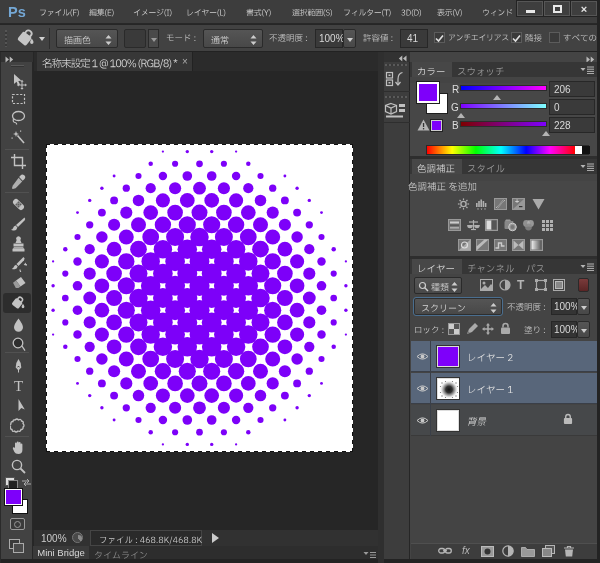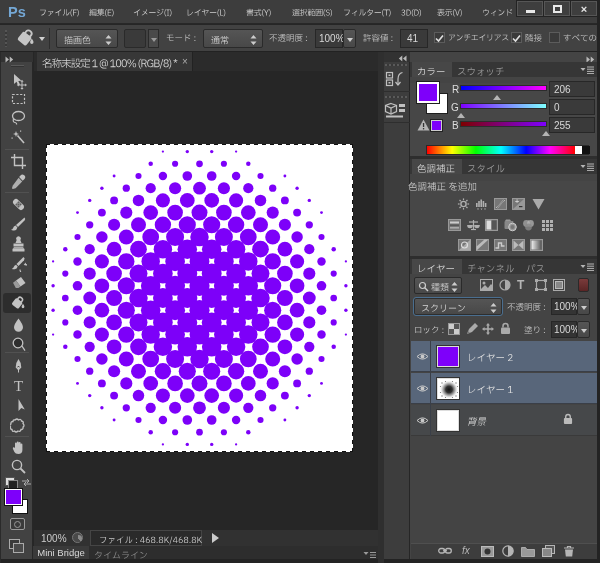--- a/index.html
+++ b/index.html
@@ -715,21 +715,21 @@
     <svg width="13" height="12" viewBox="0 0 13 12">
       <path d="M6.5 0.5 L12.5 11.5 H0.5z" fill="#b5b5b5"></path>
       <rect x="5.9" y="4" width="1.3" height="4" fill="#333"></rect>
       <rect x="5.9" y="9" width="1.3" height="1.4" fill="#333"></rect>
     </svg>
   </div>
 <div class="abs" style="left:431px;top:120px;width:11px;height:11px;background:#7e00fa;border:1px solid #ccc;outline:1px solid #222;"></div>
 <div class="abs" style="left:452px;top:120px;font-size:10px;color:#ddd;">B</div>
 <div class="abs" style="left:460px;top:121px;width:87px;height:6px;background:linear-gradient(90deg,#7e0000,#7e00ff);border:1px solid #2c2c2c;"></div>
 <div class="abs" style="left:542px;top:127px;width:0;height:0;border:4px solid transparent;border-bottom:5px solid #b4b4b4;"></div>
-<div class="abs inp" style="left:549px;top:117px;width:46px;height:16px;line-height:15px;padding-left:4px;">255</div>
+<div class="abs inp" style="left:549px;top:117px;width:46px;height:16px;line-height:15px;padding-left:4px;">228</div>
 
 <div class="abs" style="left:426px;top:145px;width:163px;height:10px;border:1px solid #2a2a2a;">
     <div style="position:absolute;left:0;top:0;width:148px;height:8px;background:linear-gradient(90deg,#ff0000,#ffff00 17%,#00ff00 33%,#00ffff 50%,#0000ff 67%,#ff00ff 83%,#ff0000);"></div>
     <div style="position:absolute;left:148px;top:0;width:7px;height:8px;background:#fff;"></div>
     <div style="position:absolute;left:155px;top:0;width:8px;height:8px;background:#111;"></div>
   </div>
 
 <div class="abs" style="left:410px;top:156px;width:190px;height:3px;background:#2e2e2e;"></div>
 <div class="abs ptabs" style="left:410px;top:159px;width:190px;">
   <span class="ptab on" style="margin-left:2px;padding-top:3px;"><svg width="40" height="13" viewBox="0 0 40 13" style="display:block;overflow:visible;">

